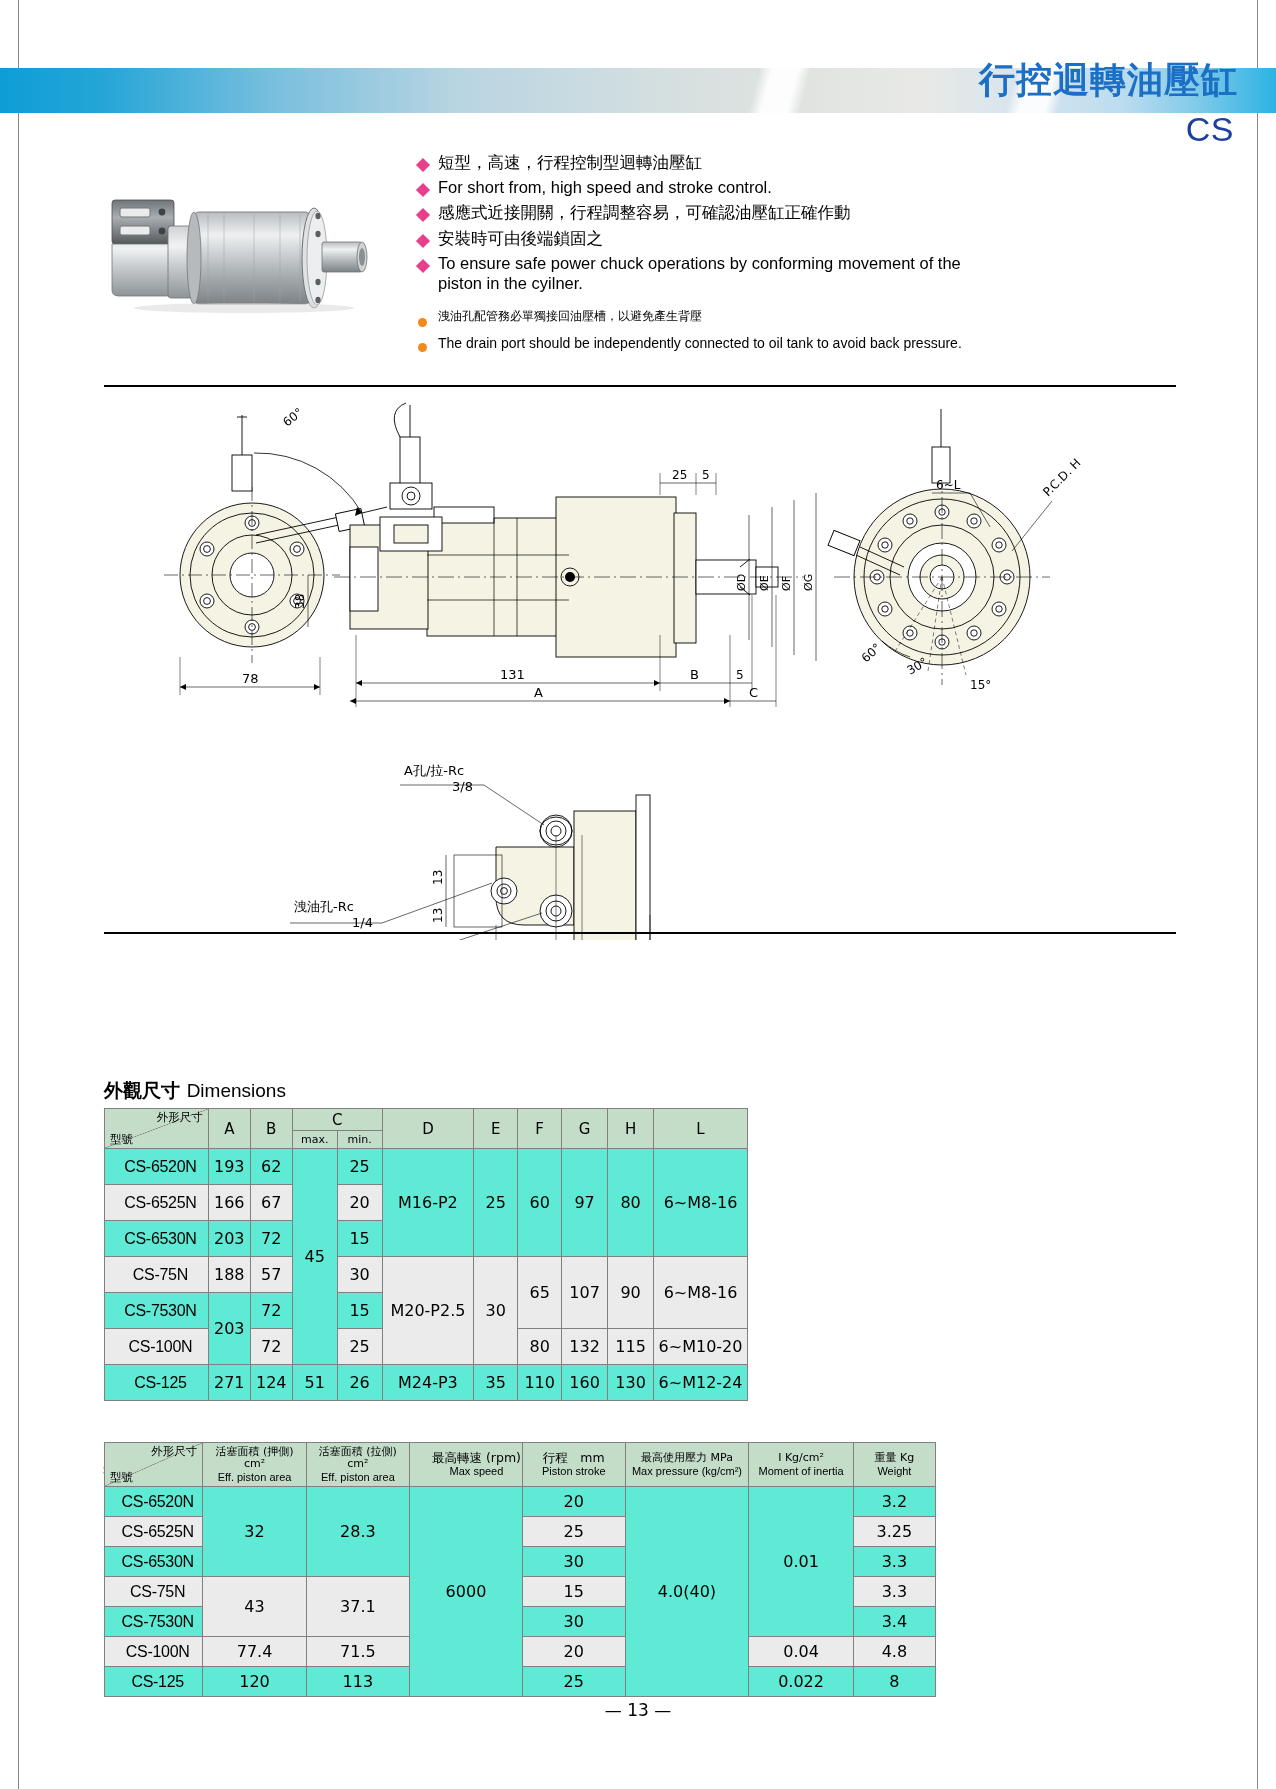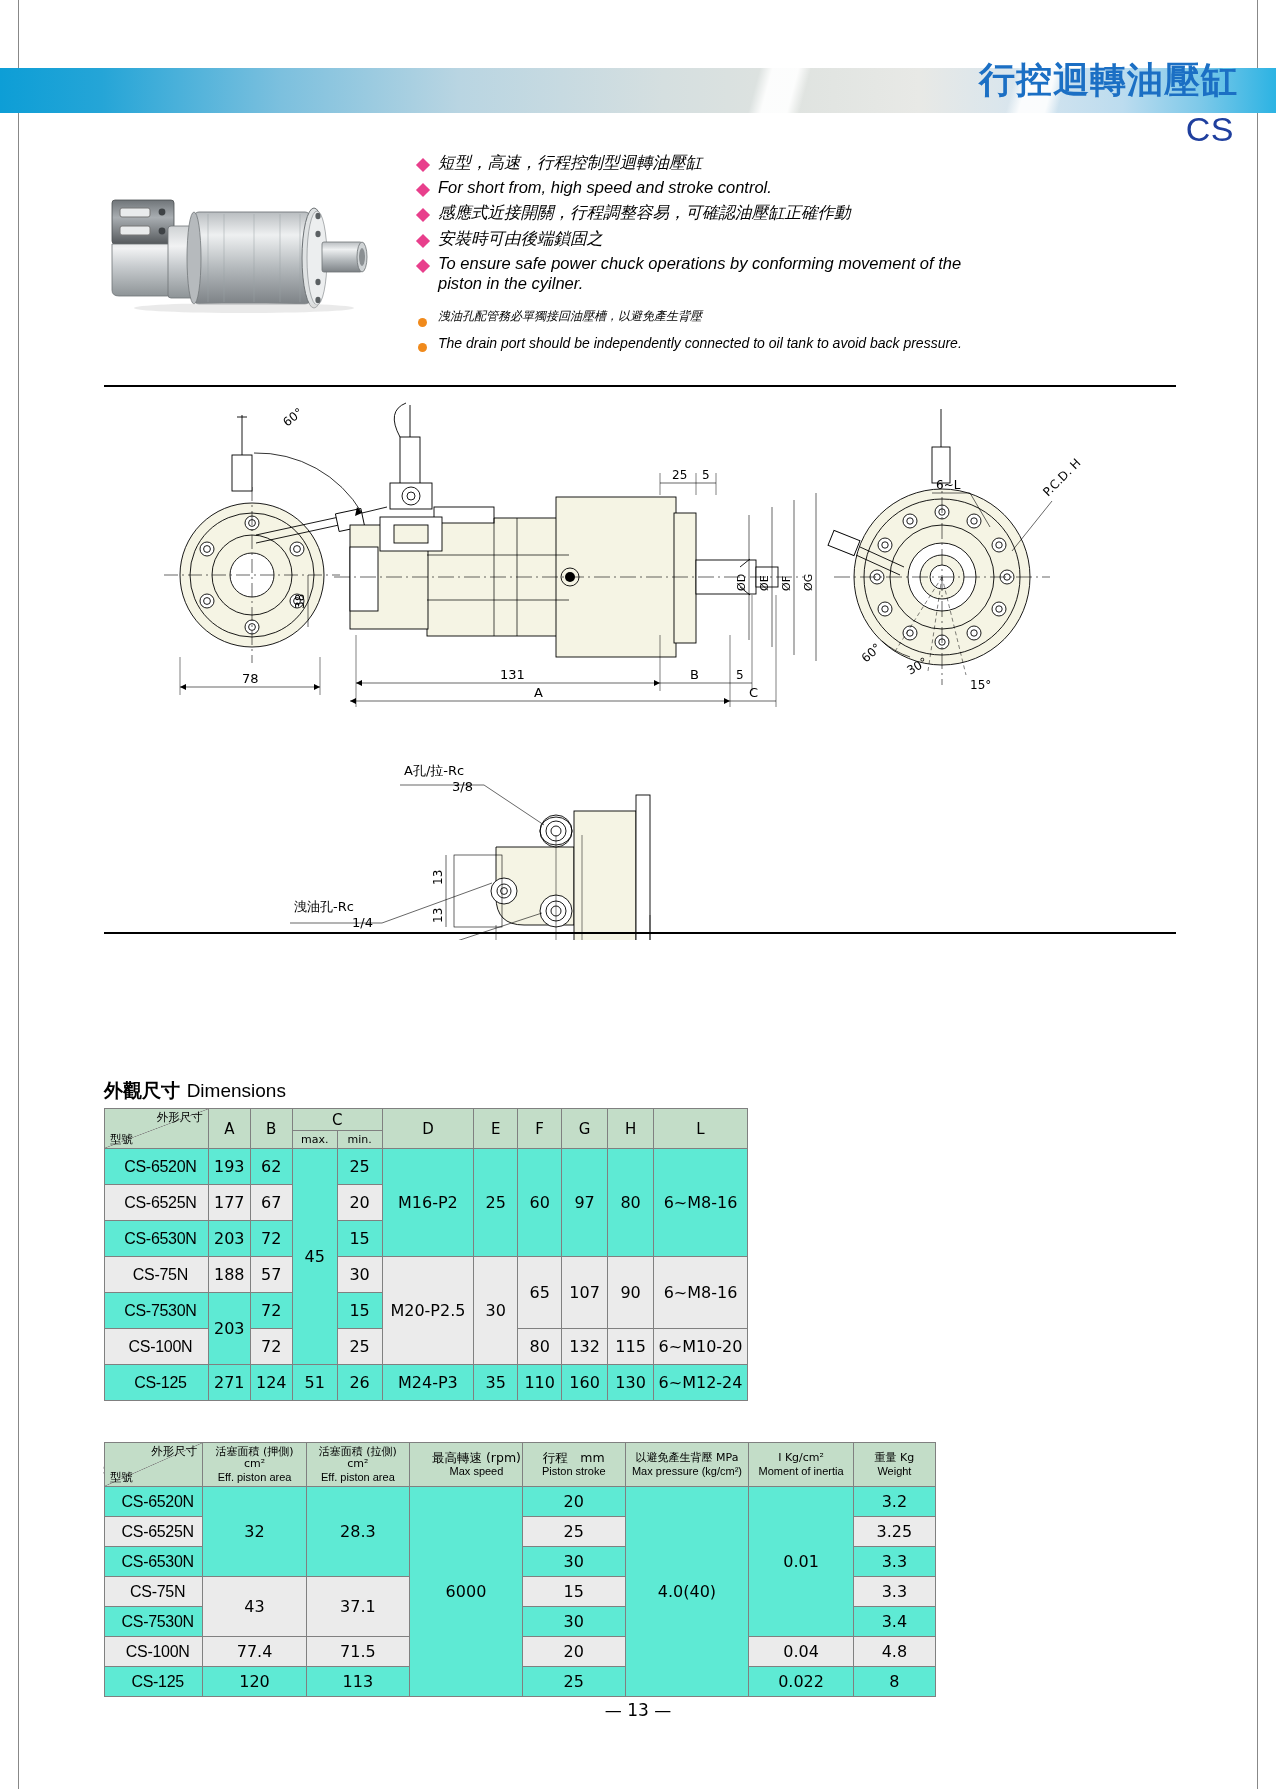--- a/index.html
+++ b/index.html
@@ -54,21 +54,21 @@
   }
 
   
   .photo {
     position:absolute; left:104px; top:190px; width:286px; height:125px;
   }
   .photo svg { display:block; }
 
   
   .bullets {
-    position:absolute; left:418px; top:152px; width:580px;font-style:italic;
+    position:absolute; left:418px; top:152px; width:580px;
   }
   .b-row { display:flex; align-items:flex-start; margin-bottom:3px; }
   .b-mark { width:20px; flex:0 0 20px; padding-top:4px; }
   .diamond {
     display:inline-block; width:10px; height:10px;
     background:#e83f8c; transform:rotate(45deg);
   }
   .dot {
     display:inline-block; width:9px; height:9px; border-radius:50%;
     background:#f08a1c; margin-top:3px;
@@ -567,21 +567,21 @@
       <td class="num" rowspan="3">M16-P2</td>
       <td class="num" rowspan="3">25</td>
       <td class="num" rowspan="3">60</td>
       <td class="num" rowspan="3">97</td>
       <td class="num" rowspan="3">80</td>
       <td class="num" rowspan="3">6~M8-16</td>
     </tr>
 
     <tr class="rowh alt">
       <td class="model">CS-6525N</td>
-      <td class="num">177</td>
+      <td class="num">166</td>
       <td class="num">67</td>
       <td class="num">20</td>
     </tr>
 
     <tr class="rowh">
       <td class="model">CS-6530N</td>
       <td class="num">203</td>
       <td class="num">72</td>
       <td class="num">15</td>
     </tr>
@@ -655,21 +655,21 @@
       </td>
       <td class="hdr" style="width:120px;padding-left:21px;">
         <span class="sh-cn">最高轉速 (rpm)</span>
         <span class="sh-en-s">Max  speed</span>
       </td>
       <td class="hdr" style="width:112px;">
         <span class="sh-cn">行程　mm</span>
         <span class="sh-en-s">Piston stroke</span>
       </td>
       <td class="hdr" style="width:132px;">
-        <span class="sh-cn-s">以避免產生背壓 MPa</span>
+        <span class="sh-cn-s">最高使用壓力 MPa</span>
         <span class="sh-en-s">Max pressure (kg/cm²)</span>
       </td>
       <td class="hdr" style="width:112px;">
         <span class="sh-cn-s">I  Kg/cm²</span>
         <span class="sh-en-s">Moment of inertia</span>
       </td>
       <td class="hdr" style="width:88px;">
         <span class="sh-cn-s">重量 Kg</span>
         <span class="sh-en-s">Weight</span>
       </td>

